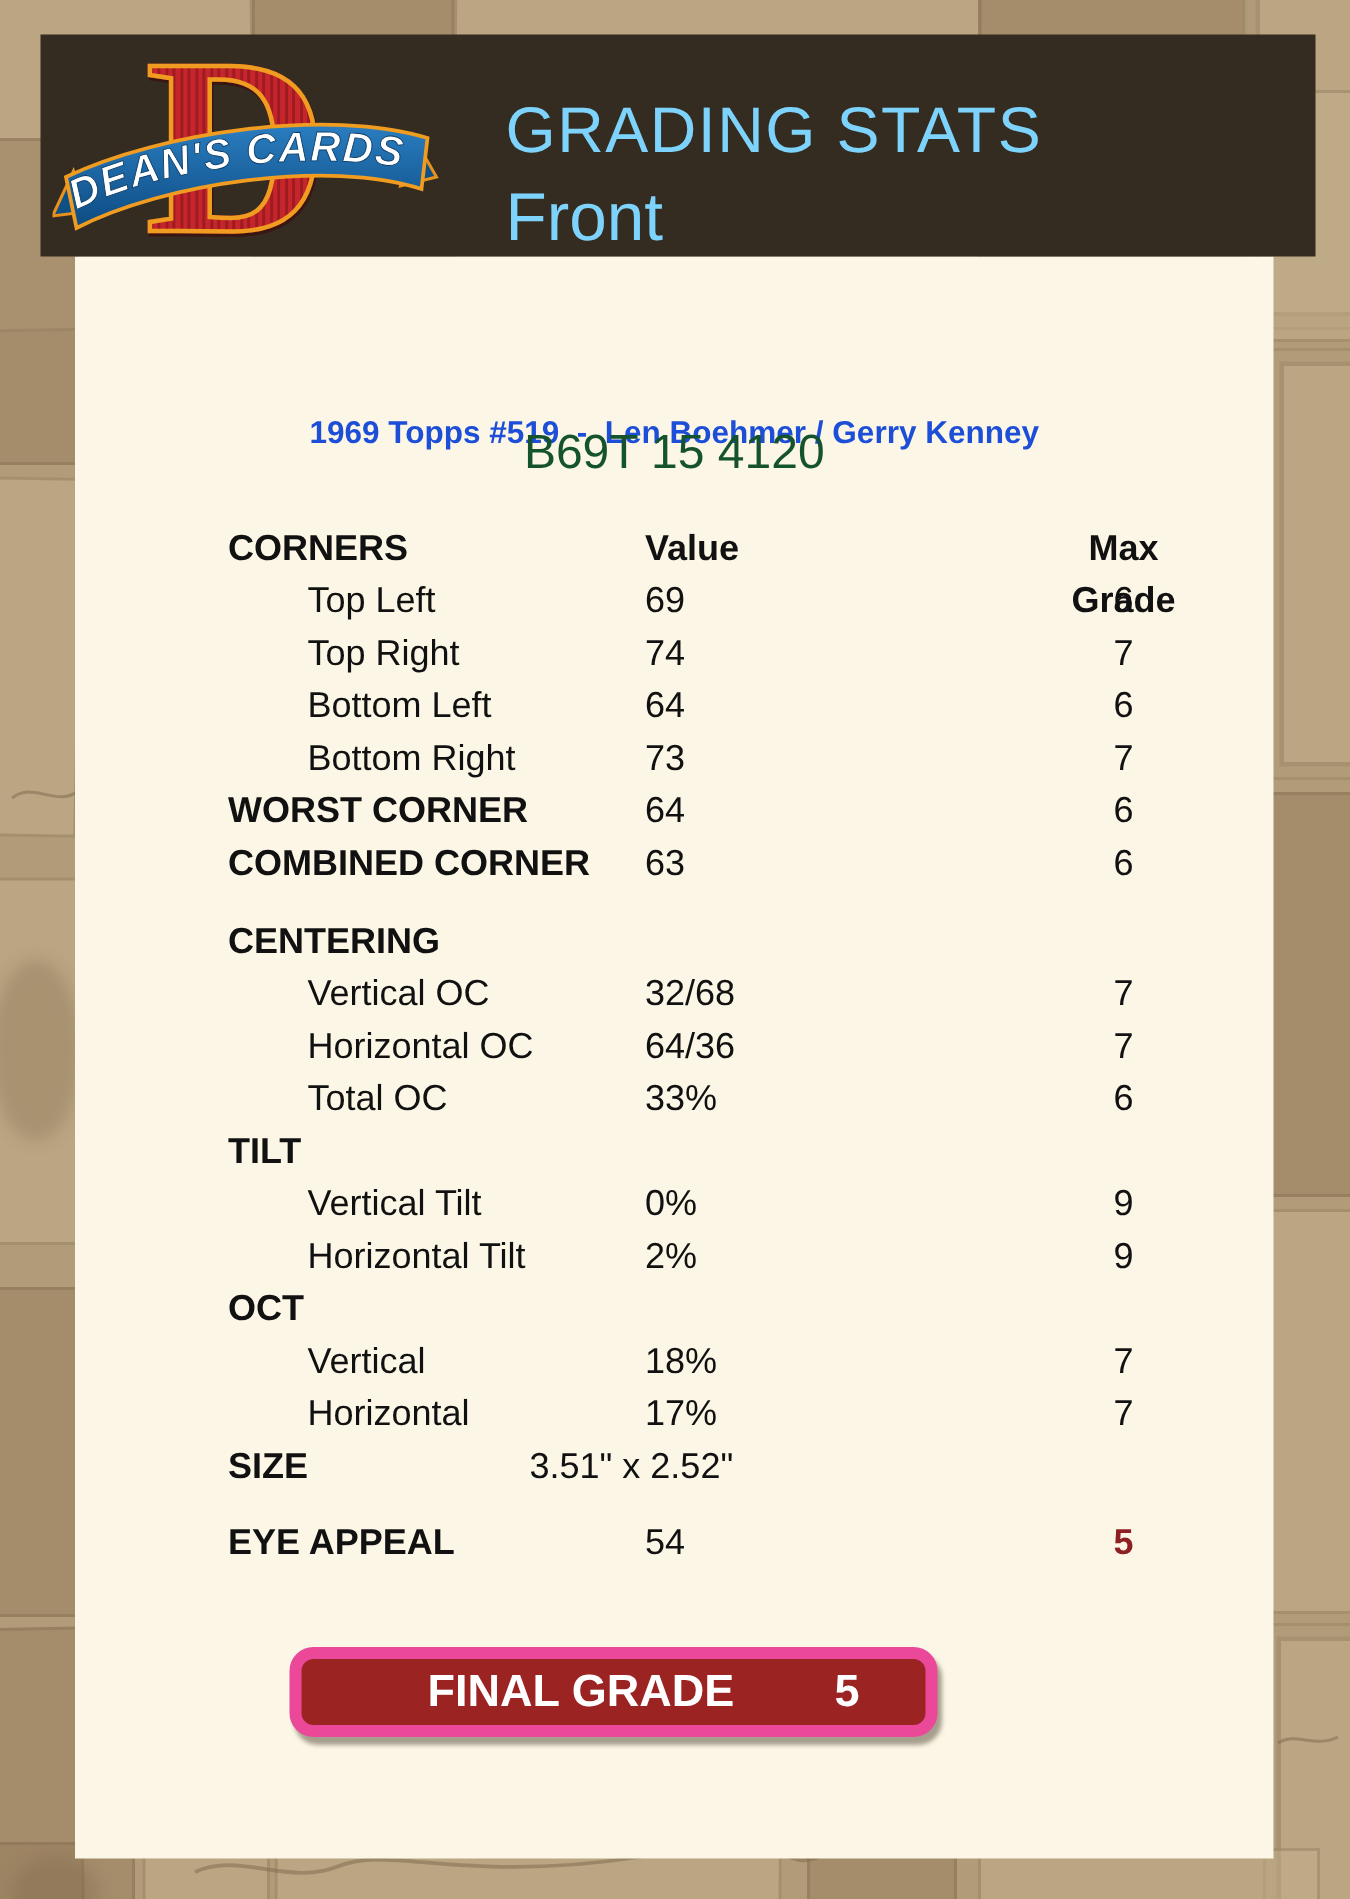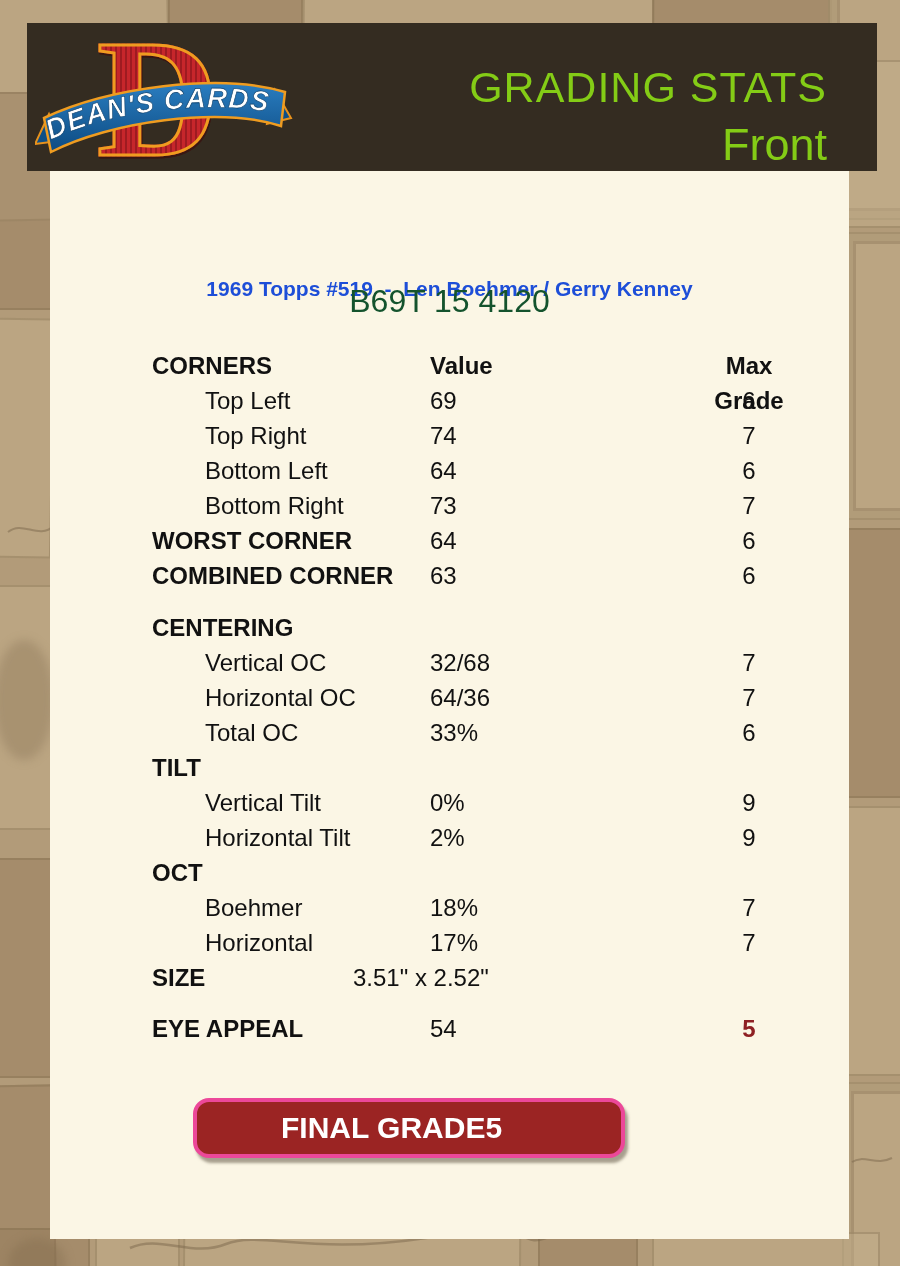--- a/index.html
+++ b/index.html
@@ -25,21 +25,21 @@
   .logo-d{
     position:absolute;left:52px;top:-14px;
     font-family:"Liberation Serif", serif;font-weight:700;font-size:168px;line-height:1;
     background:repeating-linear-gradient(90deg,#c6262b 0 3px,#9e1b21 3px 5px);
     -webkit-background-clip:text;background-clip:text;color:transparent;
     -webkit-text-stroke:3px #ef9c20;
     filter:drop-shadow(1px 2px 0 rgba(60,10,10,.6));
   }
   .ribbon{position:absolute;left:-10px;top:34px;width:272px;height:106px;}
   .header-title{
-    position:absolute;left:310px;top:40px;width:490px;text-align:right;color:#84cc16;
+    position:absolute;left:310px;top:40px;width:490px;text-align:left;color:#7dd3fc;
   }
   .header-title .big{font-size:43px;line-height:1.15;font-weight:400;letter-spacing:1px;}
   .header-title .small{font-size:45px;line-height:1.2;font-weight:400;margin-top:6px;}
   
   .panel{
     position:absolute;left:50px;top:171px;width:799px;height:1068px;
     background:#fbf6e5;z-index:1;
   }
   .card-title{
     position:absolute;left:0;top:40px;width:100%;text-align:center;
@@ -58,23 +58,23 @@
   .tvalue{position:absolute;left:380px;top:0;width:236px;text-align:left;line-height:35px;white-space:nowrap;}
   .tmax{position:absolute;left:644px;top:0;width:110px;text-align:center;line-height:35px;}
   .trow.colheader .tlabel,.trow.colheader .tvalue,.trow.colheader .tmax{font-weight:700;}
   .trow.gap{margin-top:17px;}
   .trow.gap2{margin-top:16px;}
   .trow.size-row .tvalue{left:303px;width:280px;}
   .trow.grade-row .tmax{font-weight:700;color:#8e2023;}
   
   .final-grade{
     position:absolute;left:143px;top:927px;width:432px;height:60px;box-sizing:border-box;
-    background:#9b2423;border:4px solid #ec4899;border-radius:16px;
+    background:#9b2423;border:8px solid #ec4899;border-radius:16px;
     box-shadow:3px 5px 3px rgba(146,138,120,.8);
-    display:flex;align-items:center;justify-content:flex-start;
+    display:flex;align-items:center;justify-content:space-between;
     padding:0 44px 0 84px;color:#ffffff;font-weight:700;font-size:30px;cursor:pointer;
   }
 </style>
 </head>
 <body>
 
 <div class="bg">
   <div class="bgc light" style="left:-8px;top:-30px;width:178px;height:250px;transform:rotate(-1deg);"></div>
   <div class="bgc dark" style="left:168px;top:-40px;width:135px;height:262px;"></div>
   <div class="bgc light" style="left:302px;top:-35px;width:352px;height:255px;transform:rotate(.5deg);"></div>
@@ -226,21 +226,21 @@
       <span class="tmax">9</span>
     </div>
 
     <div class="trow bold">
       <span class="tlabel">OCT</span>
       <span class="tvalue"></span>
       <span class="tmax"></span>
     </div>
 
     <div class="trow indent">
-      <span class="tlabel">Boehmer</span>
+      <span class="tlabel">Vertical</span>
       <span class="tvalue">18%</span>
       <span class="tmax">7</span>
     </div>
 
     <div class="trow indent">
       <span class="tlabel">Horizontal</span>
       <span class="tvalue">17%</span>
       <span class="tmax">7</span>
     </div>
 

